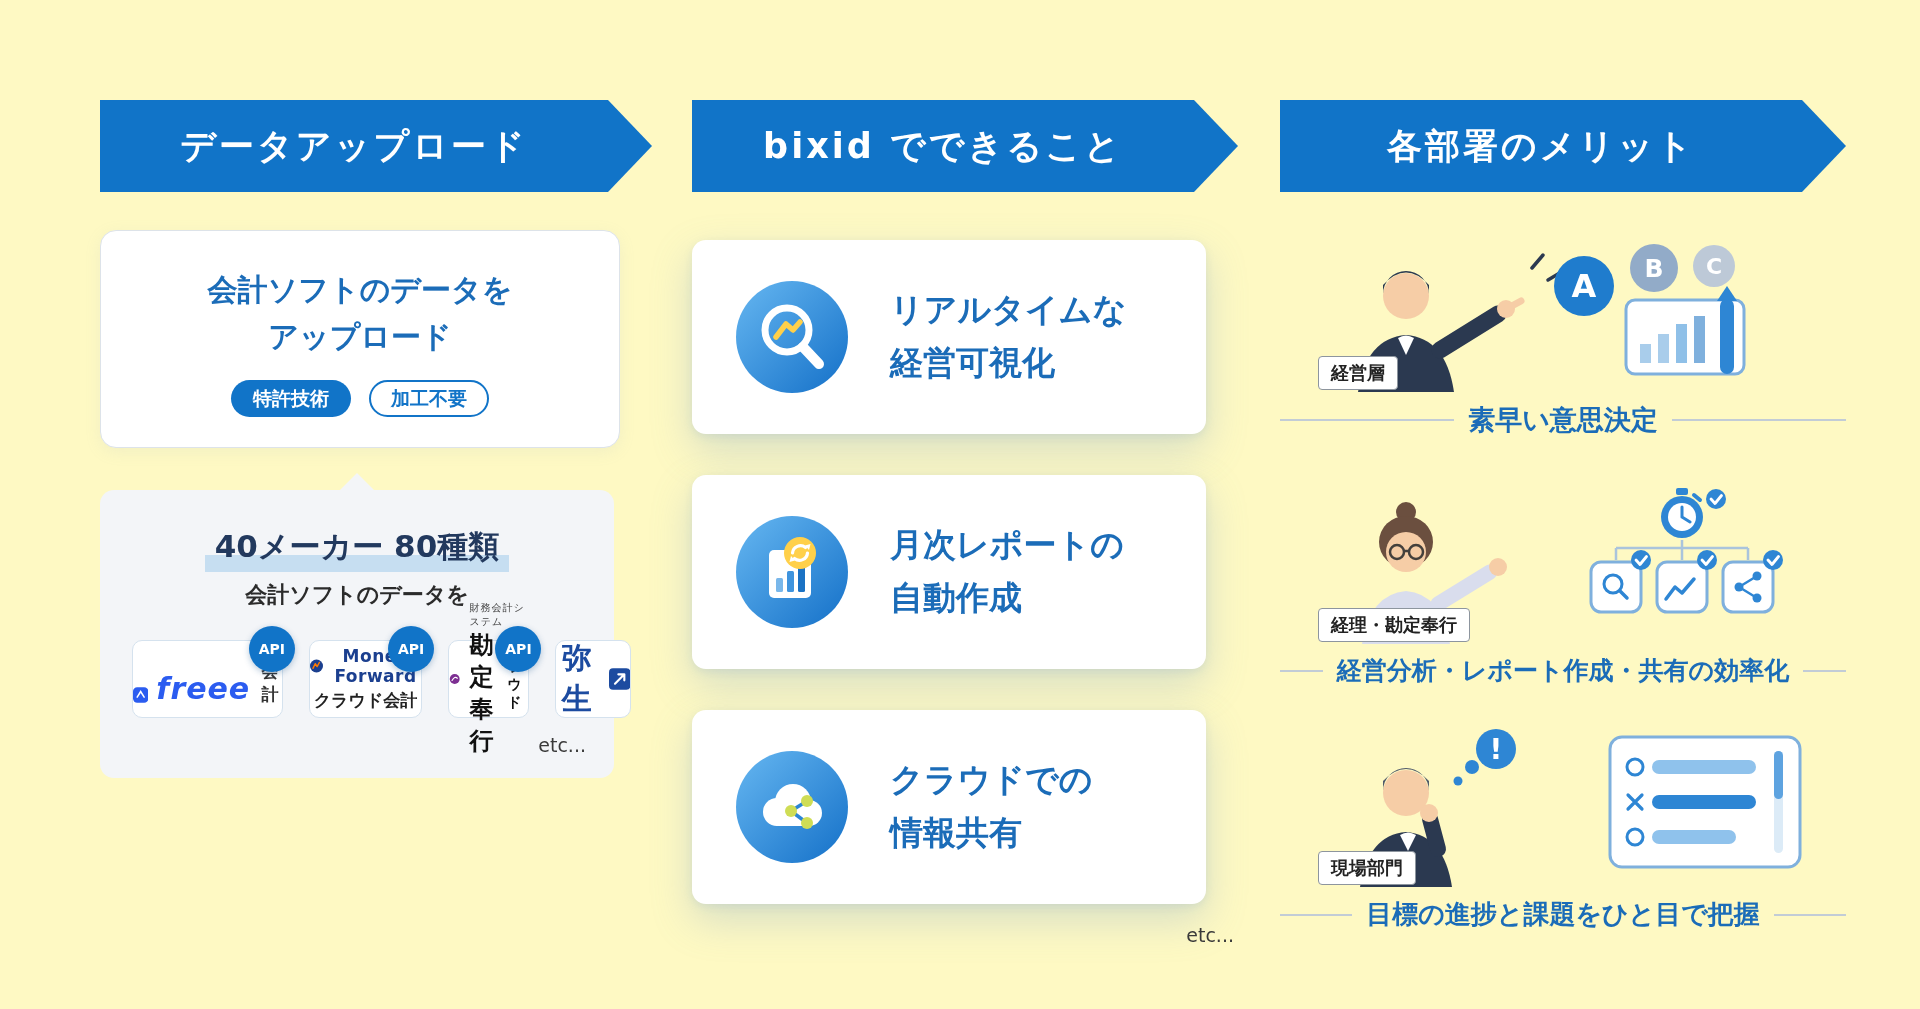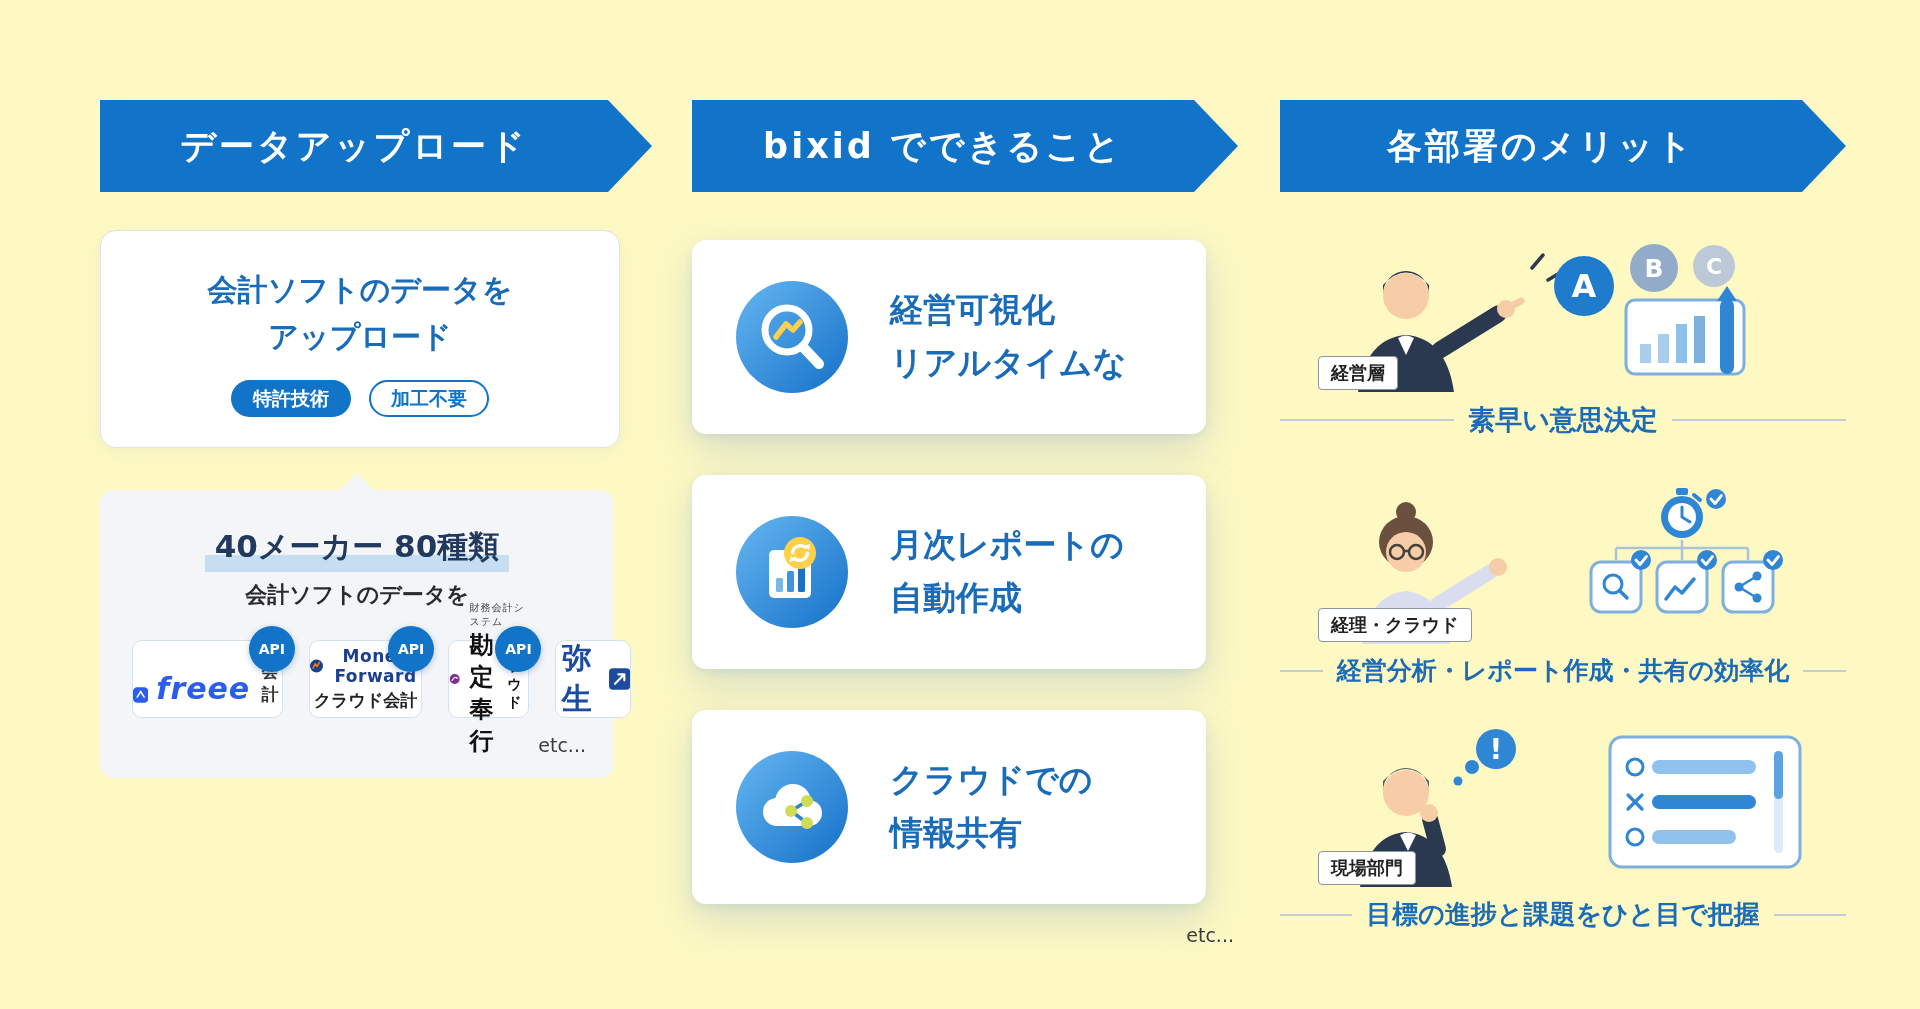--- a/index.html
+++ b/index.html
@@ -204,22 +204,22 @@
             <stop offset="0" stop-color="#66b7f1"></stop>
               <stop offset="1" stop-color="#1470c8"></stop>
           </linearGradient>
         </defs>
         <circle cx="56" cy="56" r="56" fill="url(#gradA)"></circle>
         <circle cx="51" cy="49" r="22" fill="none" stroke="#fff" stroke-width="7"></circle>
         <line x1="67" y1="66" x2="83" y2="83" stroke="#fff" stroke-width="10" stroke-linecap="round"></line>
         <polyline points="40,56 50,43 57,49 64,41" fill="none" stroke="#ffd04a" stroke-width="5.5" stroke-linecap="round" stroke-linejoin="round"></polyline>
       </svg>
       <div class="feature-text">
+        <span style="display:block">リアルタイムな</span>
         <span style="display:block">経営可視化</span>
-        <span style="display:block">リアルタイムな</span>
       </div>
     </div>
 
     <div class="feature-card">
       <svg class="feature-icon" viewBox="0 0 112 112">
         <defs>
           <linearGradient id="gradB" x1="0" y1="0" x2="1" y2="1">
             <stop offset="0" stop-color="#66b7f1"></stop>
               <stop offset="1" stop-color="#1470c8"></stop>
           </linearGradient>
@@ -352,21 +352,21 @@
             <path d="M431 15 l4 4.5 l6.5 -8" stroke="#fff" stroke-width="2.8" fill="none" stroke-linecap="round" stroke-linejoin="round"></path>
             <circle cx="361" cy="76" r="10" fill="#2e86d4"></circle>
             <path d="M356 76 l4 4.5 l6.5 -8" stroke="#fff" stroke-width="2.8" fill="none" stroke-linecap="round" stroke-linejoin="round"></path>
             <circle cx="427" cy="76" r="10" fill="#2e86d4"></circle>
             <path d="M422 76 l4 4.5 l6.5 -8" stroke="#fff" stroke-width="2.8" fill="none" stroke-linecap="round" stroke-linejoin="round"></path>
             <circle cx="493" cy="76" r="10" fill="#2e86d4"></circle>
             <path d="M488 76 l4 4.5 l6.5 -8" stroke="#fff" stroke-width="2.8" fill="none" stroke-linecap="round" stroke-linejoin="round"></path>
           </g>
         </g>
       </svg>
-      <div class="role-tag">経理・クラウド</div>
+      <div class="role-tag">経理・勘定奉行</div>
     </div>
     <div class="caption caption2">
       <span>経営分析・レポート作成・共有の効率化</span>
     </div>
 
     <div class="merit-scene scene3">
       <svg viewBox="0 0 566 160">
         <g>
           <path d="M80 160 q8 -52 46 -55 q38 3 46 55 z" fill="#2b3950"></path>
           <path d="M120 108 l8 16 l8 -16 q-8 -5 -16 0 z" fill="#fff"></path>

